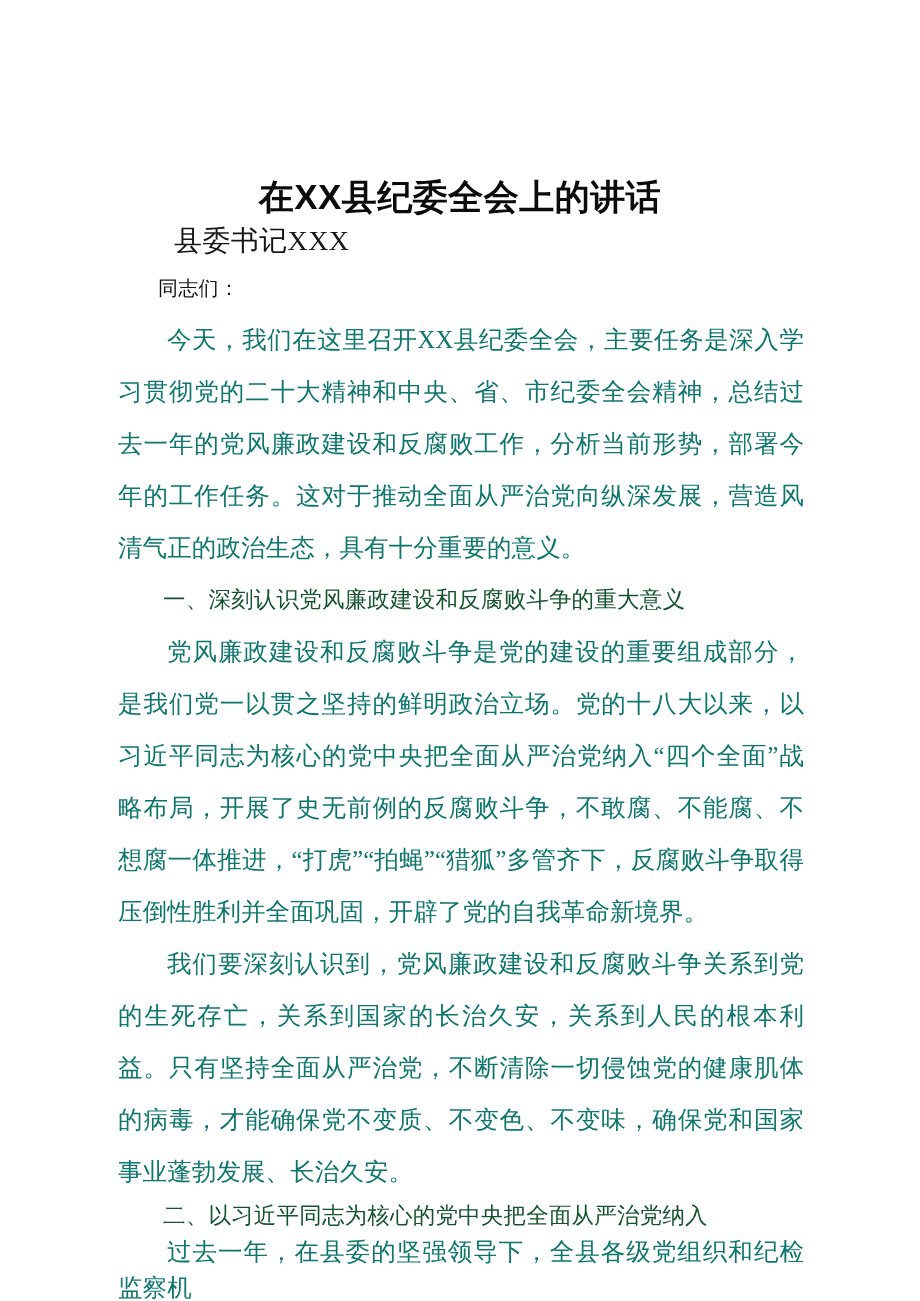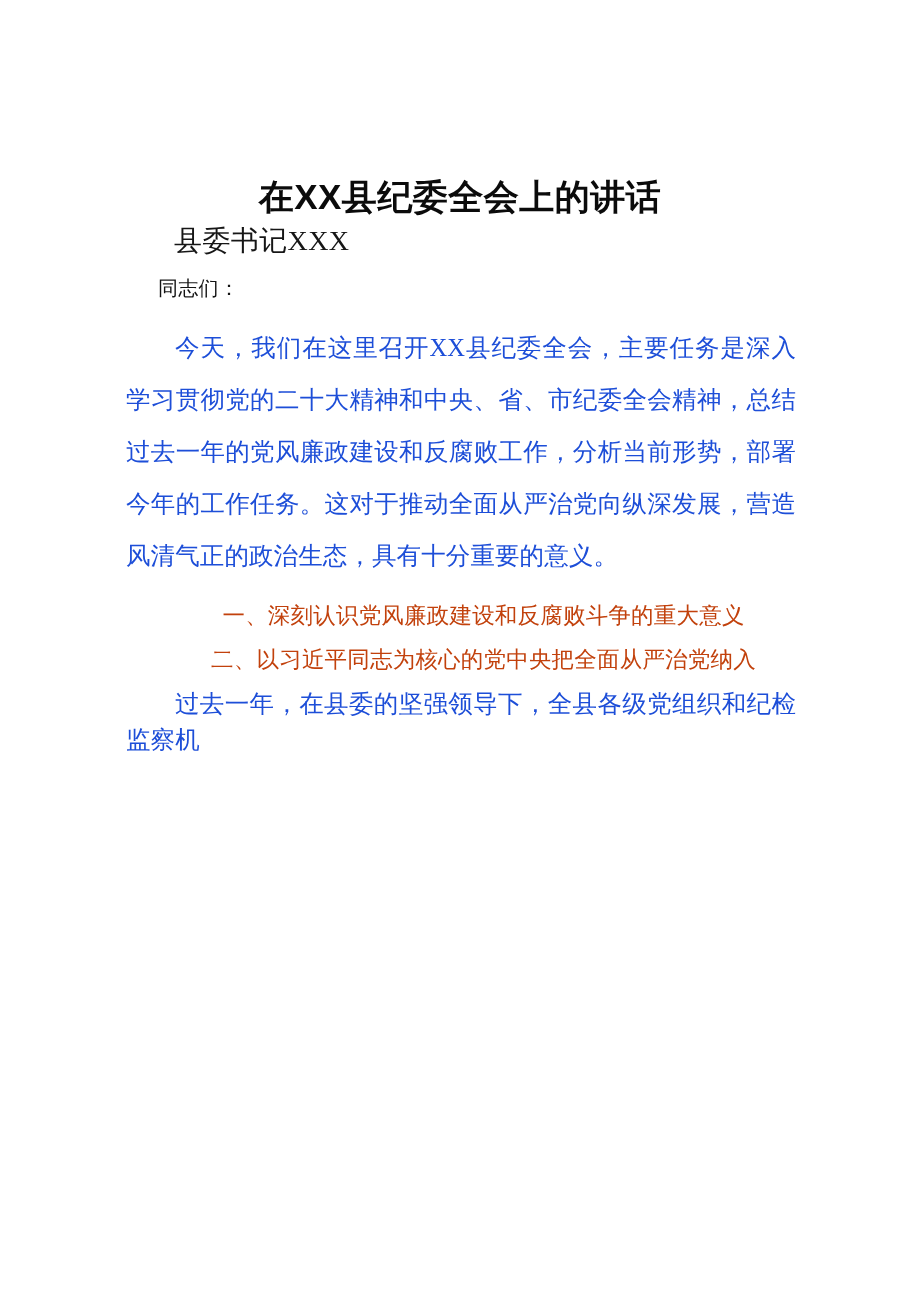--- a/index.html
+++ b/index.html
@@ -57,38 +57,38 @@
     text-indent: 2em;
     color: #131313;
   }
   .body-block {
     position: absolute;
     left: 118px;
     top: 314px;
     width: 686px;
   }
   p.para {
-    margin: 8px;
+    margin: 0;
     font-size: 24.5px;
     line-height: 52px;
     text-align: justify;
     text-align-last: left;
     text-indent: 2em;
     letter-spacing: 0.1px;
-    color: #1d4ed8;
+    color: #0f766e;
     word-break: break-all;
   }
   p.heading {
     margin: 0;
     font-size: 22.5px;
     line-height: 52px;
     text-indent: 2em;
     letter-spacing: 0.2px;
-    color: #c2410c;
-    text-align: center;
+    color: #14532d;
+    text-align: left;
     white-space: nowrap;
   }
   p.heading.tight {
     line-height: 36px;
   }
   p.para.tight {
     line-height: 36px;
   }
 </style>
 </head>
@@ -101,21 +101,23 @@
   <div class="byline">县委书记XXX</div>
 
   <div class="salutation">同志们：</div>
 
   <div class="body-block">
 
     <p class="para">今天，我们在这里召开XX县纪委全会，主要任务是深入学习贯彻党的二十大精神和中央、省、市纪委全会精神，总结过去一年的党风廉政建设和反腐败工作，分析当前形势，部署今年的工作任务。这对于推动全面从严治党向纵深发展，营造风清气正的政治生态，具有十分重要的意义。</p>
 
     <p class="heading">一、深刻认识党风廉政建设和反腐败斗争的重大意义</p>
 
+    <p class="para">党风廉政建设和反腐败斗争是党的建设的重要组成部分，是我们党一以贯之坚持的鲜明政治立场。党的十八大以来，以习近平同志为核心的党中央把全面从严治党纳入“四个全面”战略布局，开展了史无前例的反腐败斗争，不敢腐、不能腐、不想腐一体推进，“打虎”“拍蝇”“猎狐”多管齐下，反腐败斗争取得压倒性胜利并全面巩固，开辟了党的自我革命新境界。</p>
 
+    <p class="para">我们要深刻认识到，党风廉政建设和反腐败斗争关系到党的生死存亡，关系到国家的长治久安，关系到人民的根本利益。只有坚持全面从严治党，不断清除一切侵蚀党的健康肌体的病毒，才能确保党不变质、不变色、不变味，确保党和国家事业蓬勃发展、长治久安。</p>
 
     <p class="heading tight">二、以习近平同志为核心的党中央把全面从严治党纳入</p>
 
     <p class="para tight">过去一年，在县委的坚强领导下，全县各级党组织和纪检监察机</p>
 
   </div>
 
 </div>
 
 </body></html>

